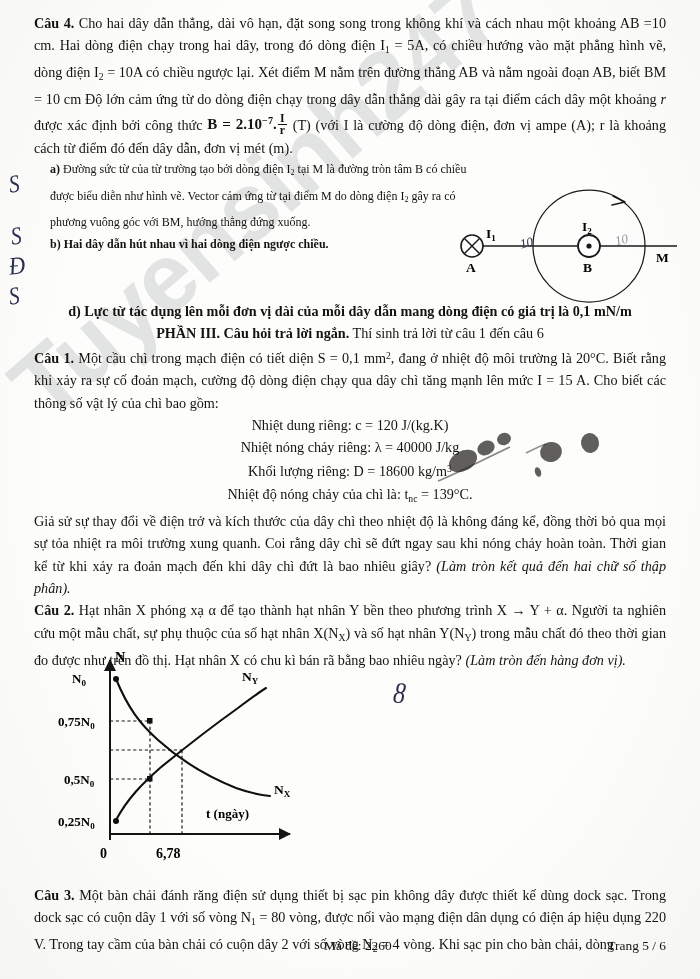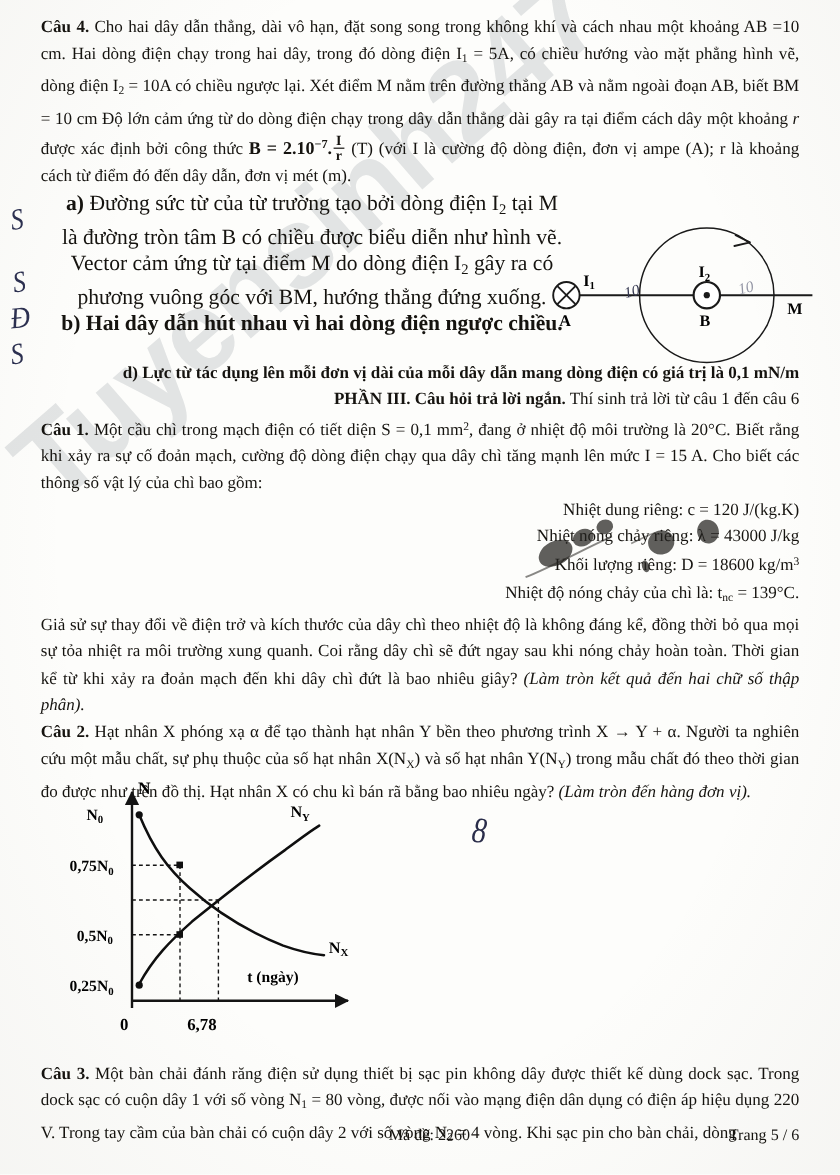--- a/index.html
+++ b/index.html
@@ -72,40 +72,39 @@
   }
   .frac .num { display:block; border-bottom: 1.2px solid #15130f; padding: 0 2px; }
   .frac .den { display:block; padding: 0 2px; }
 
   
   .subblock {
     position: absolute;
     left: 50px;
     top: 158px;
     width: 420px;
-    font-size: 18px;
+    font-size: 12px;
     line-height: 22.3px;
     z-index: 2;
-    text-align: center;
   }
   .subblock p { margin: 0; }
 
   
   .contblock {
     position: absolute;
     left: 34px;
     top: 300px;
     width: 632px;
     font-size: 14.2px;
     line-height: 22.3px;
     text-align: justify;
     z-index: 2;
   }
   .contblock p { margin: 0; }
-  .nojust { text-align: right; }
+  .nojust { text-align: center; }
 
   
   .hand {
     position: absolute;
     font-family: "Liberation Serif", serif;
     font-style: italic;
     color: #2c3050;
     z-index: 4;
     user-select: none;
   }
@@ -234,21 +233,21 @@
     <p class="nojust">
       <b>d)</b><b> Lực từ tác dụng lên mỗi đơn vị dài của mỗi dây dẫn mang dòng điện có giá trị là 0,1 mN/m</b>
     </p>
     <p class="nojust">
       <b>PHẦN III. Câu hỏi trả lời ngắn.</b><span> Thí sinh trả lời từ câu 1 đến câu 6</span>
     </p>
     <p>
       <b>Câu 1.</b><span> Một cầu chì trong mạch điện có tiết diện S = 0,1 mm</span><sup>2</sup><span>, đang ở nhiệt độ môi trường là 20°C. Biết rằng khi xảy ra sự cố đoản mạch, cường độ dòng điện chạy qua dây chì tăng mạnh lên mức I = 15 A. Cho biết các thông số vật lý của chì bao gồm:</span>
     </p>
     <p class="nojust">Nhiệt dung riêng: c = 120 J/(kg.K)</p>
-    <p class="nojust">Nhiệt nóng chảy riêng: λ = 43000 J/kg</p>
+    <p class="nojust">Nhiệt nóng chảy riêng: λ = 40000 J/kg</p>
     <p class="nojust">
       <span>Khối lượng riêng: D = 18600 kg/m</span><sup>3</sup>
     </p>
     <p class="nojust">
       <span>Nhiệt độ nóng chảy của chì là: t</span><sub>nc</sub><span> = 139°C.</span>
     </p>
     <p>
       <span>Giả sử sự thay đổi về điện trở và kích thước của dây chì theo nhiệt độ là không đáng kể, đồng thời bỏ qua mọi sự tỏa nhiệt ra môi trường xung quanh. Coi rằng dây chì sẽ đứt ngay sau khi nóng chảy hoàn toàn. Thời gian kể từ khi xảy ra đoản mạch đến khi dây chì đứt là bao nhiêu giây? </span><span class="it">(Làm tròn kết quả đến hai chữ số thập phân).</span>
     </p>
     <p>

